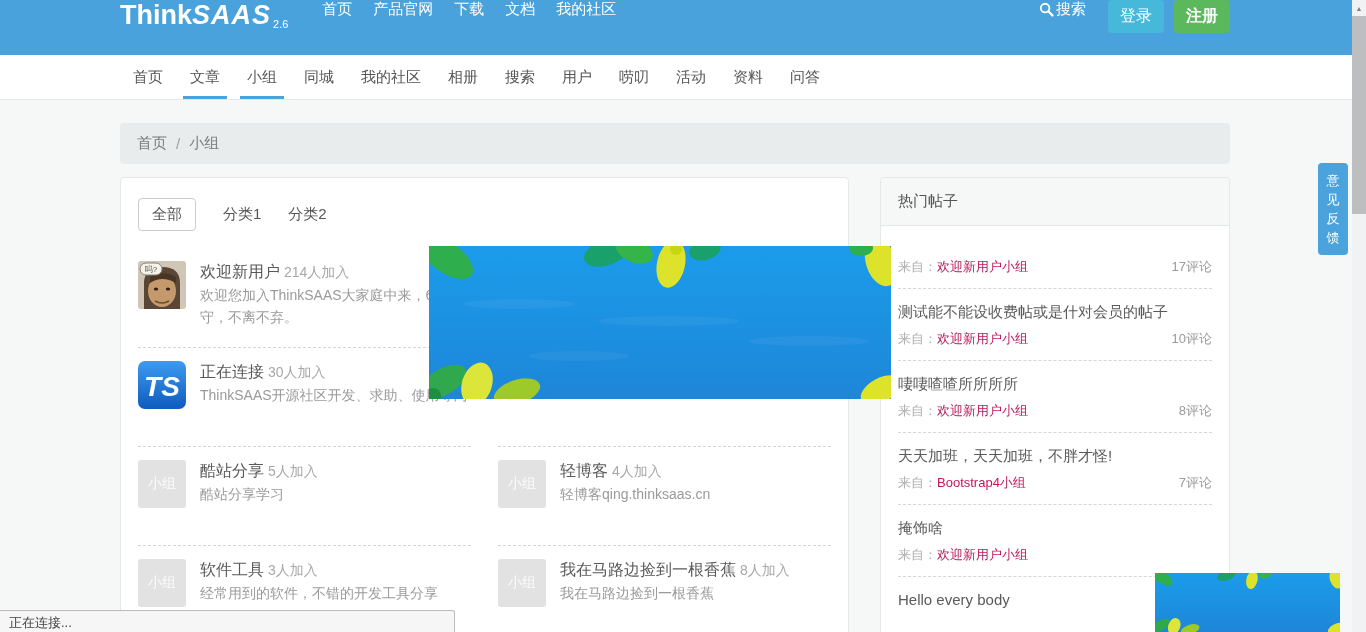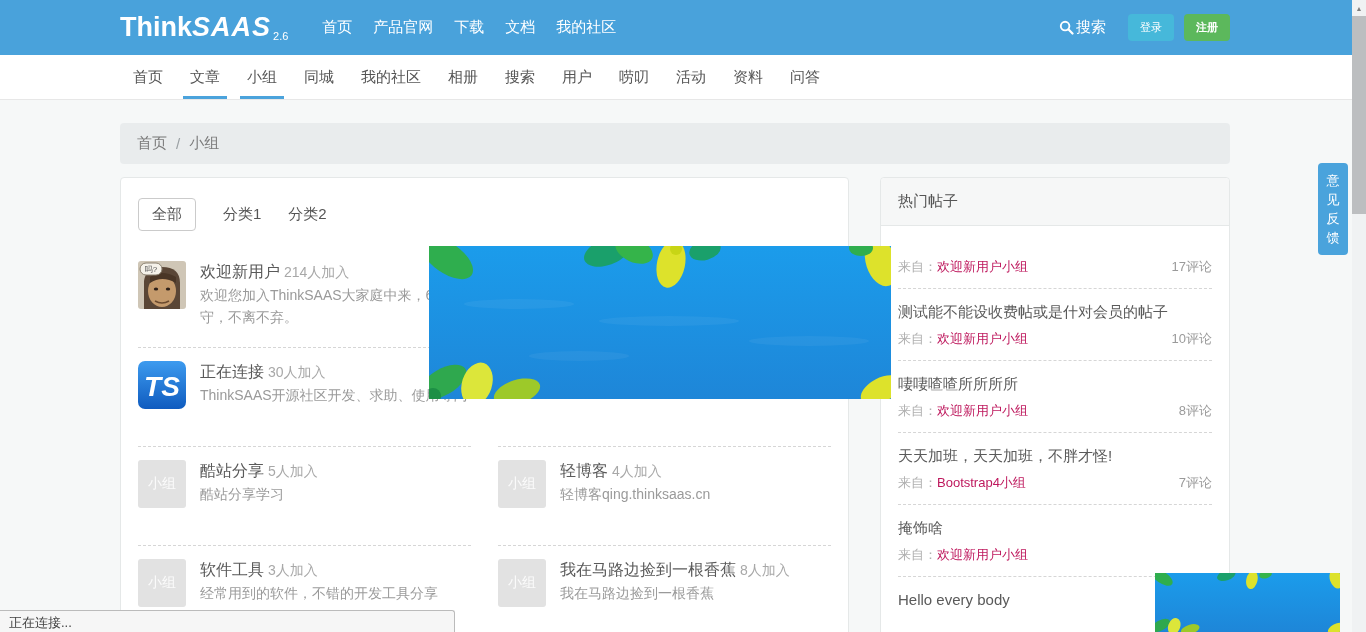--- a/index.html
+++ b/index.html
@@ -5,32 +5,32 @@
   * { box-sizing: border-box; margin: 0; padding: 0; }
   html,body { width:1366px; height:632px; }
   body {
     font-family: "Liberation Sans","DejaVu Sans",sans-serif;
     background:#f6f8f8; color:#555; overflow:hidden;
   }
   .stage { position:relative; width:1366px; height:632px; overflow:hidden; }
 
   
   .topnav {
-    height:55px; background:#49a2db; display:flex; align-items:center;
+    height:55px; background:#49a2db; display:flex; align-items:flex-start;
     padding-left:120px; padding-right:136px;
   }
   .logo { color:#fff; font-size:27px; font-weight:bold; cursor:pointer; white-space:nowrap; }
   .logo .saas { font-style:italic; letter-spacing:1px; }
   .logo .ver { font-size:11px; font-weight:normal; font-style:normal; margin-left:2px; position:relative; top:4px; }
   .topnav-links { display:flex; margin-left:34px; }
   .topnav-link { color:#fff; font-size:15px; margin-right:21px; cursor:pointer; white-space:nowrap; }
   .topnav-spacer { flex:1; }
   .topnav-search { display:flex; align-items:center; color:#fff; font-size:15px; cursor:pointer; margin-right:22px; }
   .topnav-search svg { margin-right:2px; display:block; }
-  .btn { display:inline-block; font-size:11px; color:#fff; padding:6px 12px; border-radius:4px; cursor:pointer; white-space:nowrap; }
+  .btn { display:inline-block; font-size:16px; color:#fff; padding:6px 12px; border-radius:4px; cursor:pointer; white-space:nowrap; }
   .btn-login { background:#46b8da; margin-right:10px; }
   .btn-register { background:#5cb85c;font-weight:bold; }
 
   
   .subnav { height:45px; background:#fff; border-bottom:1px solid #e7e7e7; padding-left:120px; display:flex; }
   .subnav-item { position:relative; display:flex; align-items:center; padding:0 13px; margin-right:1px; font-size:15px; color:#555; cursor:pointer; white-space:nowrap; }
   .subnav-item.active::after { content:""; position:absolute; left:6px; right:6px; bottom:0; height:3px; background:#4ba3dc; }
 
   
   .container { width:1110px; margin-left:120px; }

